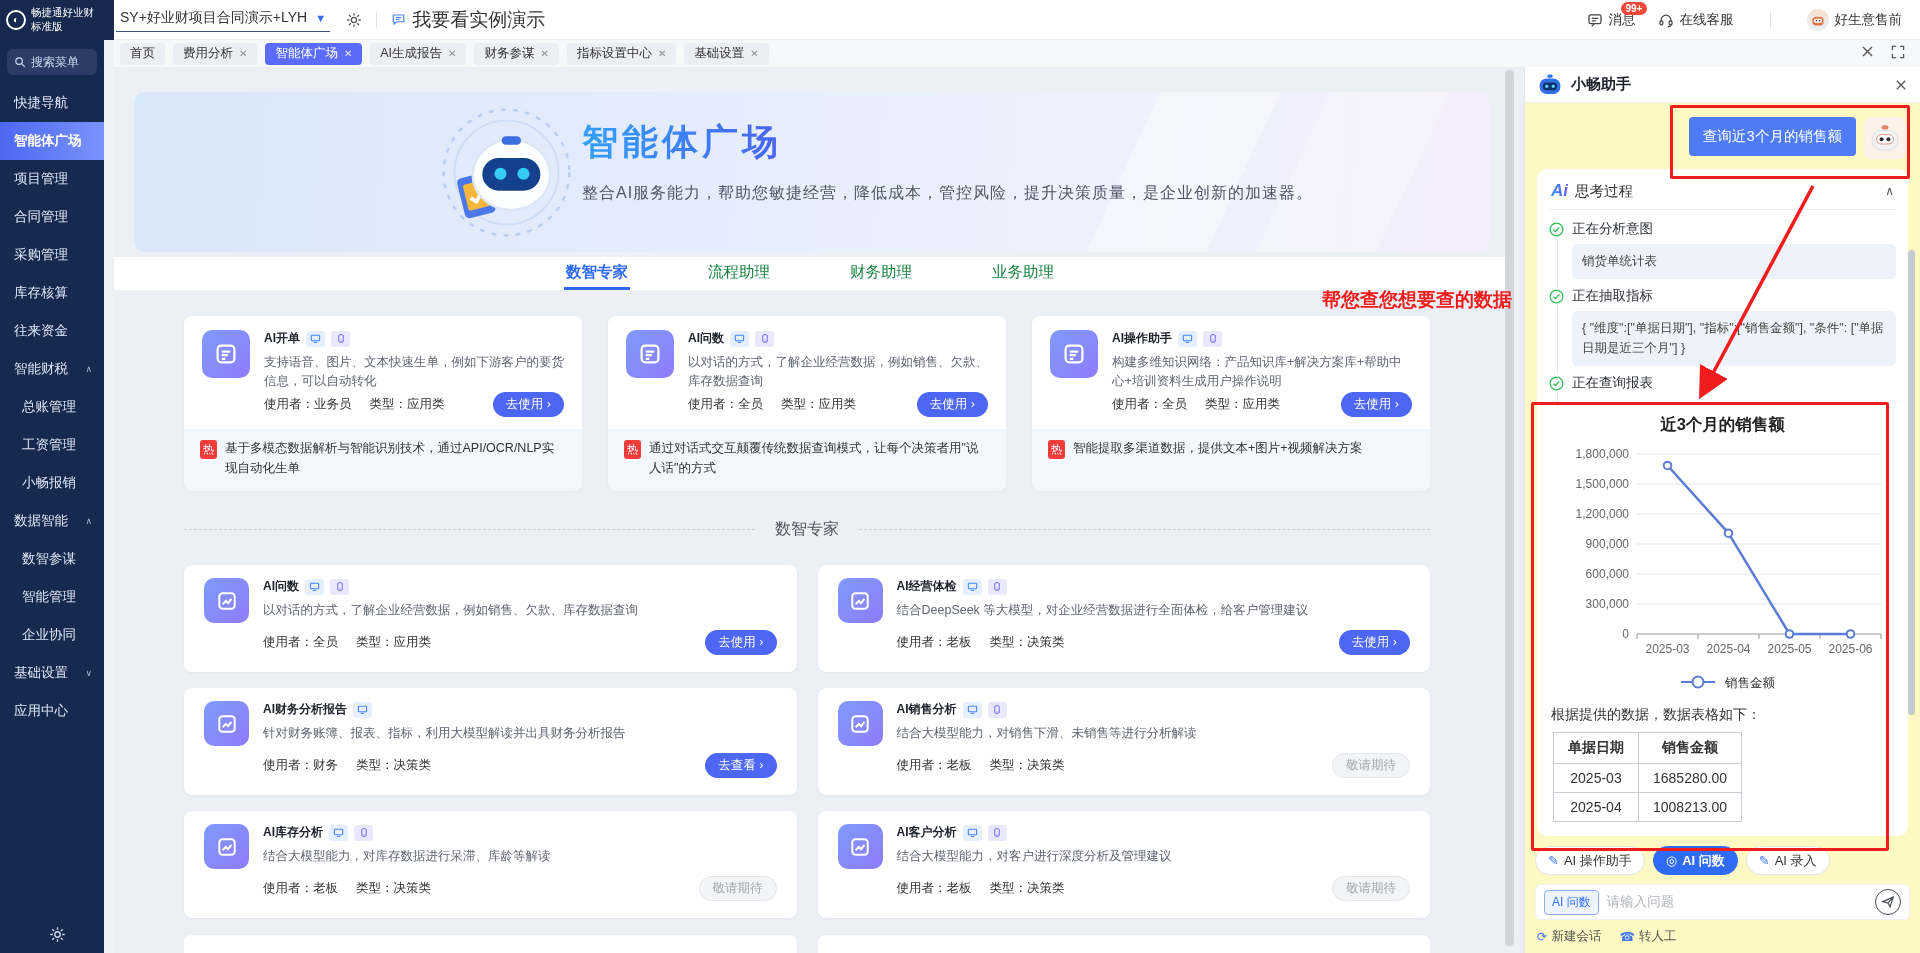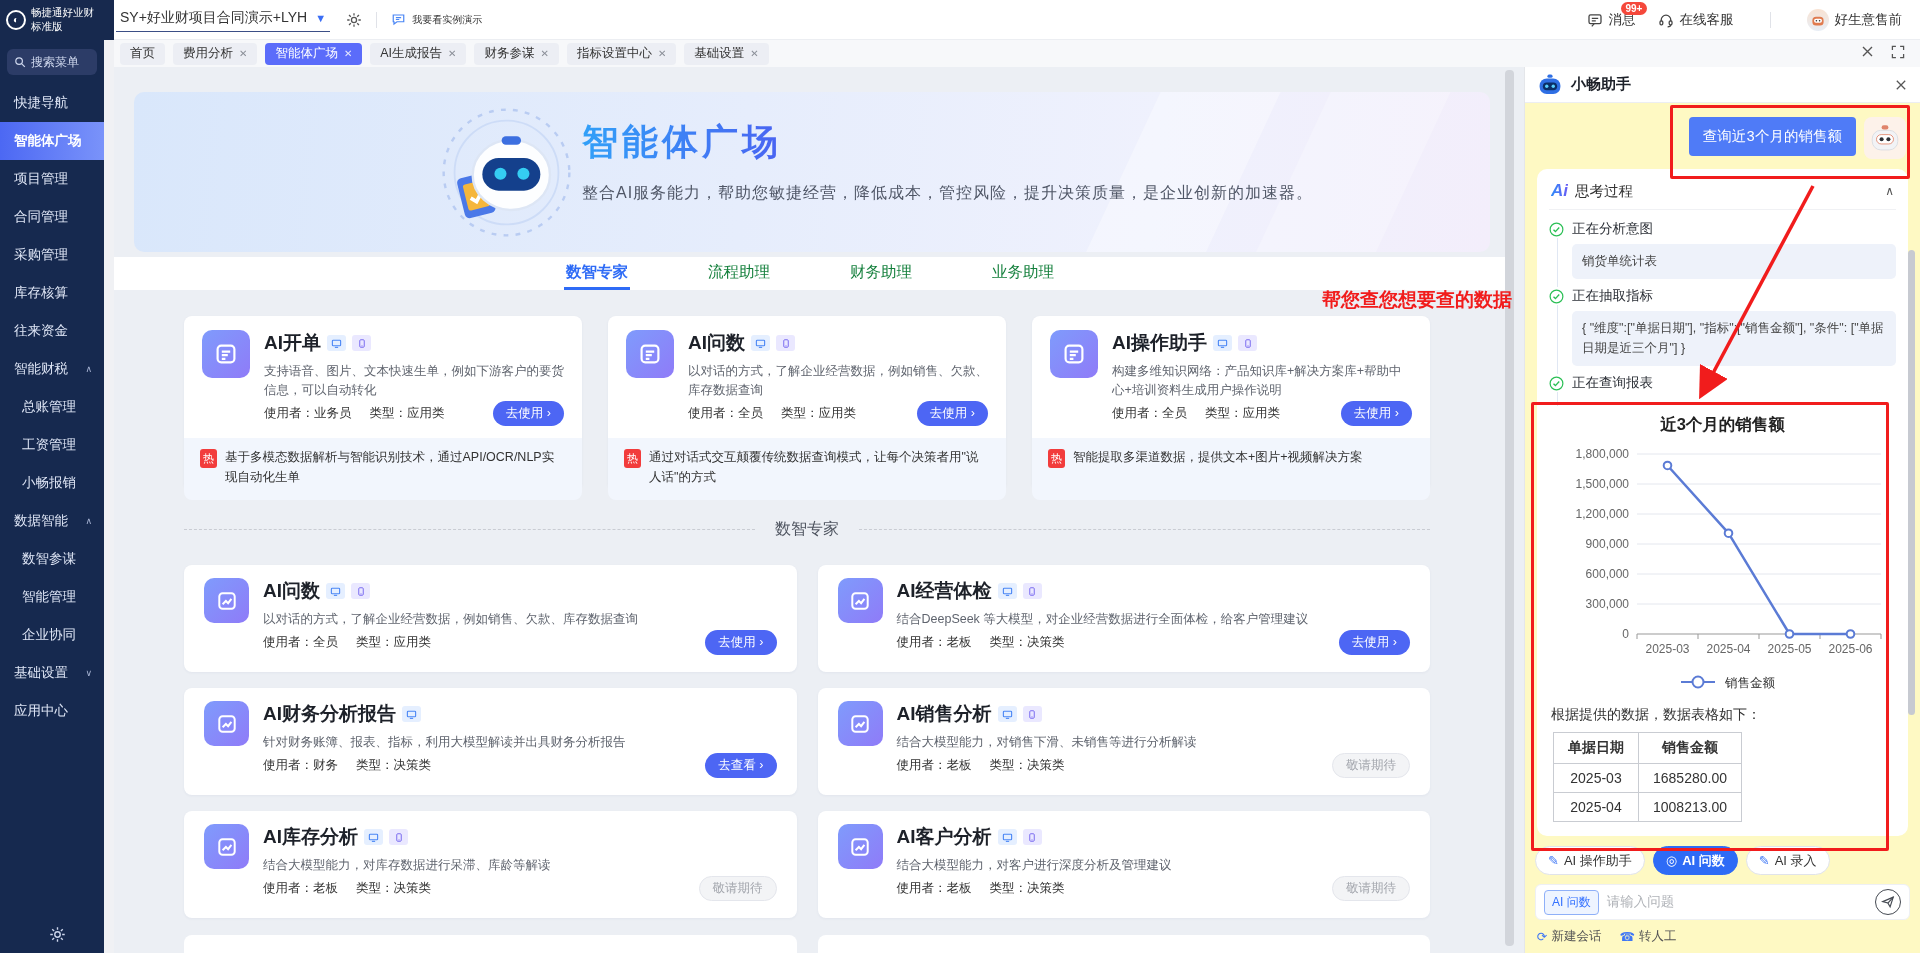--- a/index.html
+++ b/index.html
@@ -13,21 +13,21 @@
   .logo-block { width:114px; height:40px; background:#17294e; color:#fff; display:flex;
     align-items:center; gap:5px; padding:0 6px; flex-shrink:0; }
   .logo-mark { width:20px; height:20px; border:2px solid #fff; border-radius:50%;
     display:flex; align-items:center; justify-content:center; font-size:10px; font-weight:bold; }
   .logo-txt { font-size:10.5px; line-height:1.25; }
   .org-select { display:flex; align-items:center; gap:8px; margin-left:2px; padding:2px 4px 4px 4px;
     border-bottom:1px solid #3c4f86; font-size:14px; color:#333; cursor:pointer; }
   .org-select .chev { color:#3b6ef5; font-size:11px; }
   .tb-icon { color:#555; margin-left:16px; display:flex; align-items:center; cursor:pointer; }
   .tb-sep { width:1px; height:16px; background:#e0e2e8; margin:0 14px; }
-  .tb-link { display:flex; align-items:center; gap:6px; font-size:10px; color:#333; cursor:pointer; }
+  .tb-link { display:flex; align-items:center; gap:6px; font-size:19px; color:#333; cursor:pointer; }
   .tb-right { margin-left:auto; display:flex; align-items:center; gap:22px; padding-right:18px; }
   .tb-msg { position:relative; display:flex; align-items:center; gap:6px; font-size:13.5px; color:#333; cursor:pointer; }
   .badge { position:absolute; top:-9px; left:34px; background:#f5483b; color:#fff; font-size:10px;
     padding:1px 5px; border-radius:8px; font-weight:bold; }
   .avatar { width:22px; height:22px; border-radius:50%; background:linear-gradient(#f8e2d2,#e8eef6);
     display:flex; align-items:center; justify-content:center; overflow:hidden; }
 
   
   .tabbar { position:absolute; left:114px; top:40px; width:1806px; height:27px; background:#f7f8fa;
     display:flex; align-items:center; gap:8px; padding:0 10px 0 6px; z-index:4; }
@@ -69,21 +69,21 @@
   .stab.active { color:#2e6bf6; font-weight:bold; border-bottom-color:#2e6bf6; }
 
   .top-cards { position:absolute; left:70px; top:249px; width:1246px; display:flex; gap:26px; }
   .top-card { flex:1; background:#fff; border-radius:8px; height:174px; display:flex; flex-direction:column;
     box-shadow:0 1px 3px rgba(40,60,120,.05); }
   .tc-main { flex:1; padding:14px 18px 8px 18px; display:flex; gap:14px; }
   .agent-icon { width:48px; height:48px; border-radius:10px; flex-shrink:0;
     background:linear-gradient(135deg,#7f9bfc,#8f7bf8); display:flex; align-items:center; justify-content:center; }
   .tc-body { flex:1; min-width:0; display:flex; flex-direction:column; }
   .card-title-row { display:flex; align-items:center; gap:6px; }
-  .card-title { font-size:19px; font-weight:bold; color:#1d2129; }
+  .card-title { font-size:12px; font-weight:bold; color:#1d2129; }
   .dev-chip { width:19px; height:16px; border-radius:3px; display:inline-flex; align-items:center; justify-content:center; }
   .chip-pc { background:#e5efff; color:#4a86f5; }
   .chip-mob { background:#eae8ff; color:#7b6cf0; }
   .card-desc { margin-top:6px; font-size:12.5px; color:#5f646e; line-height:1.55; }
   .meta-row { margin-top:auto; display:flex; align-items:center; font-size:12.5px; color:#333; gap:18px; padding-bottom:4px; }
   .pill-btn { margin-left:auto; height:25px; padding:0 13px; border-radius:13px; font-size:12.5px;
     display:flex; align-items:center; cursor:pointer; white-space:nowrap; border:none; }
   .btn-blue { background:#4d66f4; color:#fff; }
   .btn-gray { background:#f3f4f6; color:#a3a6ad; border:1px solid #e4e6ec; }
   .tc-hot { background:#f2f6fd; border-radius:0 0 8px 8px; padding:9px 16px; min-height:62px;

